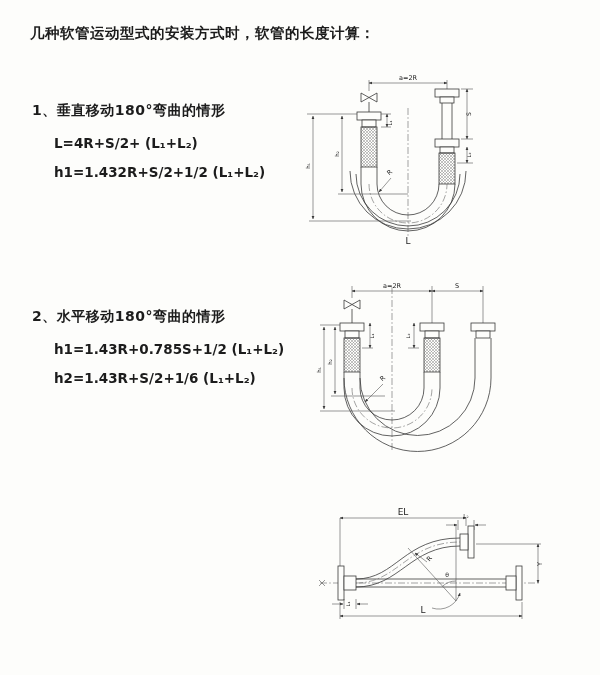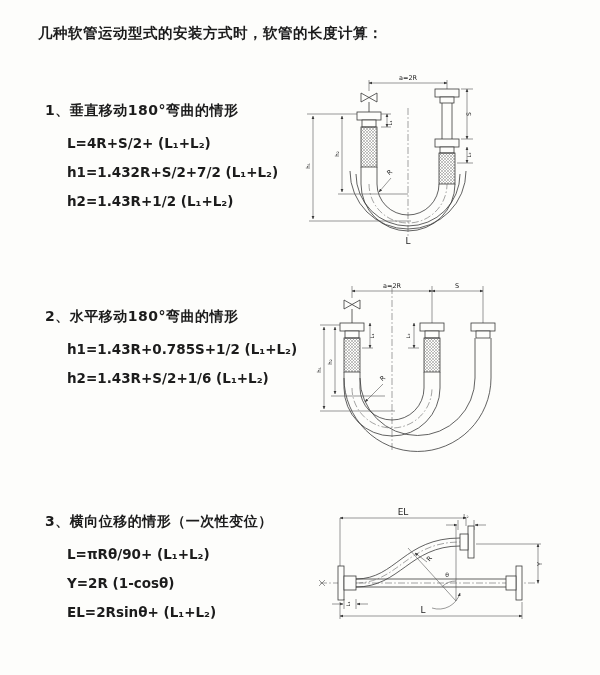--- a/index.html
+++ b/index.html
@@ -3,24 +3,24 @@
 <meta charset="utf-8">
 <style>
   html,body{margin:0;padding:0;background:#e8e8e8;}
   .page{
     position:relative;width:600px;height:675px;margin:0 auto;
     background:#fdfdfb;overflow:hidden;
     font-family:"DejaVu Sans","Liberation Sans",sans-serif;
     color:#1c1c1c;
   }
   .title{
-    position:absolute;left:38px;top:24px;
+    position:absolute;left:30px;top:24px;
     font-size:14.5px;font-weight:bold;letter-spacing:0.5px;margin:0;
   }
-  .sec{position:absolute;left:45px;width:280px;}
+  .sec{position:absolute;left:32px;width:280px;}
   .sec-heading{font-size:14px;font-weight:bold;letter-spacing:0.5px;margin:0 0 9px 0;}
   .formula{font-size:13.5px;line-height:29px;padding-left:22px;white-space:nowrap;font-weight:bold;}
   .diag{position:absolute;text-align:center;}
   svg{display:block;}
   svg text{fill:#222;font-family:"DejaVu Sans","Liberation Sans",sans-serif;}
   .ln{stroke:#3a3a3a;stroke-width:0.8;fill:none;}
   .thin{stroke:#555;stroke-width:0.6;fill:none;}
   .cl{stroke:#666;stroke-width:0.6;fill:none;stroke-dasharray:7 2.2 1.6 2.2;}
   .fit{fill:#fdfdfb;stroke:#3a3a3a;stroke-width:0.8;}
   .braid{stroke:#3a3a3a;stroke-width:0.8;}
@@ -28,22 +28,21 @@
 </head>
 <body>
 
 <div class="page">
 
   <h1 class="title">几种软管运动型式的安装方式时，软管的长度计算：</h1>
 
   <div class="sec" style="top:102px">
     <div class="sec-heading">1、垂直移动180°弯曲的情形</div>
     <div class="formula">L=4R+S/2+ (L₁+L₂)</div>
-    <div class="formula">h1=1.432R+S/2+7/2 (L₁+L₂)</div>
-    <div class="formula">h2=1.43R+1/2 (L₁+L₂)</div>
+    <div class="formula">h1=1.432R+S/2+1/2 (L₁+L₂)</div>
   </div>
 
   <div class="diag" style="left:295px;top:66px">
     <svg width="295" height="196" viewBox="0 0 295 196">
       <defs>
         <marker id="ar1" viewBox="0 0 10 10" refX="9" refY="5" markerWidth="6" markerHeight="6" orient="auto-start-reverse">
           <path d="M0,1 L10,5 L0,9 z" fill="#3a3a3a"></path>
         </marker>
         <pattern id="ht1" width="3" height="3" patternUnits="userSpaceOnUse">
           <path d="M0,0 L3,3 M3,0 L0,3" stroke="#888" stroke-width="0.5"></path>
@@ -210,26 +209,20 @@
         <text x="37" y="84" font-size="5.5" transform="rotate(-90 37 84)" text-anchor="middle">h₂</text>
       </g>
 
       <g>
         <path class="thin" d="M88,106 L70,124" marker-end="url(#ar2)"></path>
         <text x="89" y="102" font-size="6.5" transform="rotate(-40 89 102)" text-anchor="middle">R</text>
       </g>
     </svg>
   </div>
 
-  <div class="sec" style="top:513px">
-    <div class="sec-heading">3、横向位移的情形（一次性变位）</div>
-    <div class="formula">L=πRθ/90+ (L₁+L₂)</div>
-    <div class="formula">Y=2R (1-cosθ)</div>
-    <div class="formula">EL=2Rsinθ+ (L₁+L₂)</div>
-  </div>
 
   <div class="diag" style="left:308px;top:496px">
     <svg width="300" height="148" viewBox="0 0 300 148">
       <defs>
         <marker id="ar3" viewBox="0 0 10 10" refX="9" refY="5" markerWidth="6" markerHeight="6" orient="auto-start-reverse">
           <path d="M0,1 L10,5 L0,9 z" fill="#3a3a3a"></path>
         </marker>
       </defs>
 
       <path class="cl" d="M12,87 H232"></path>

